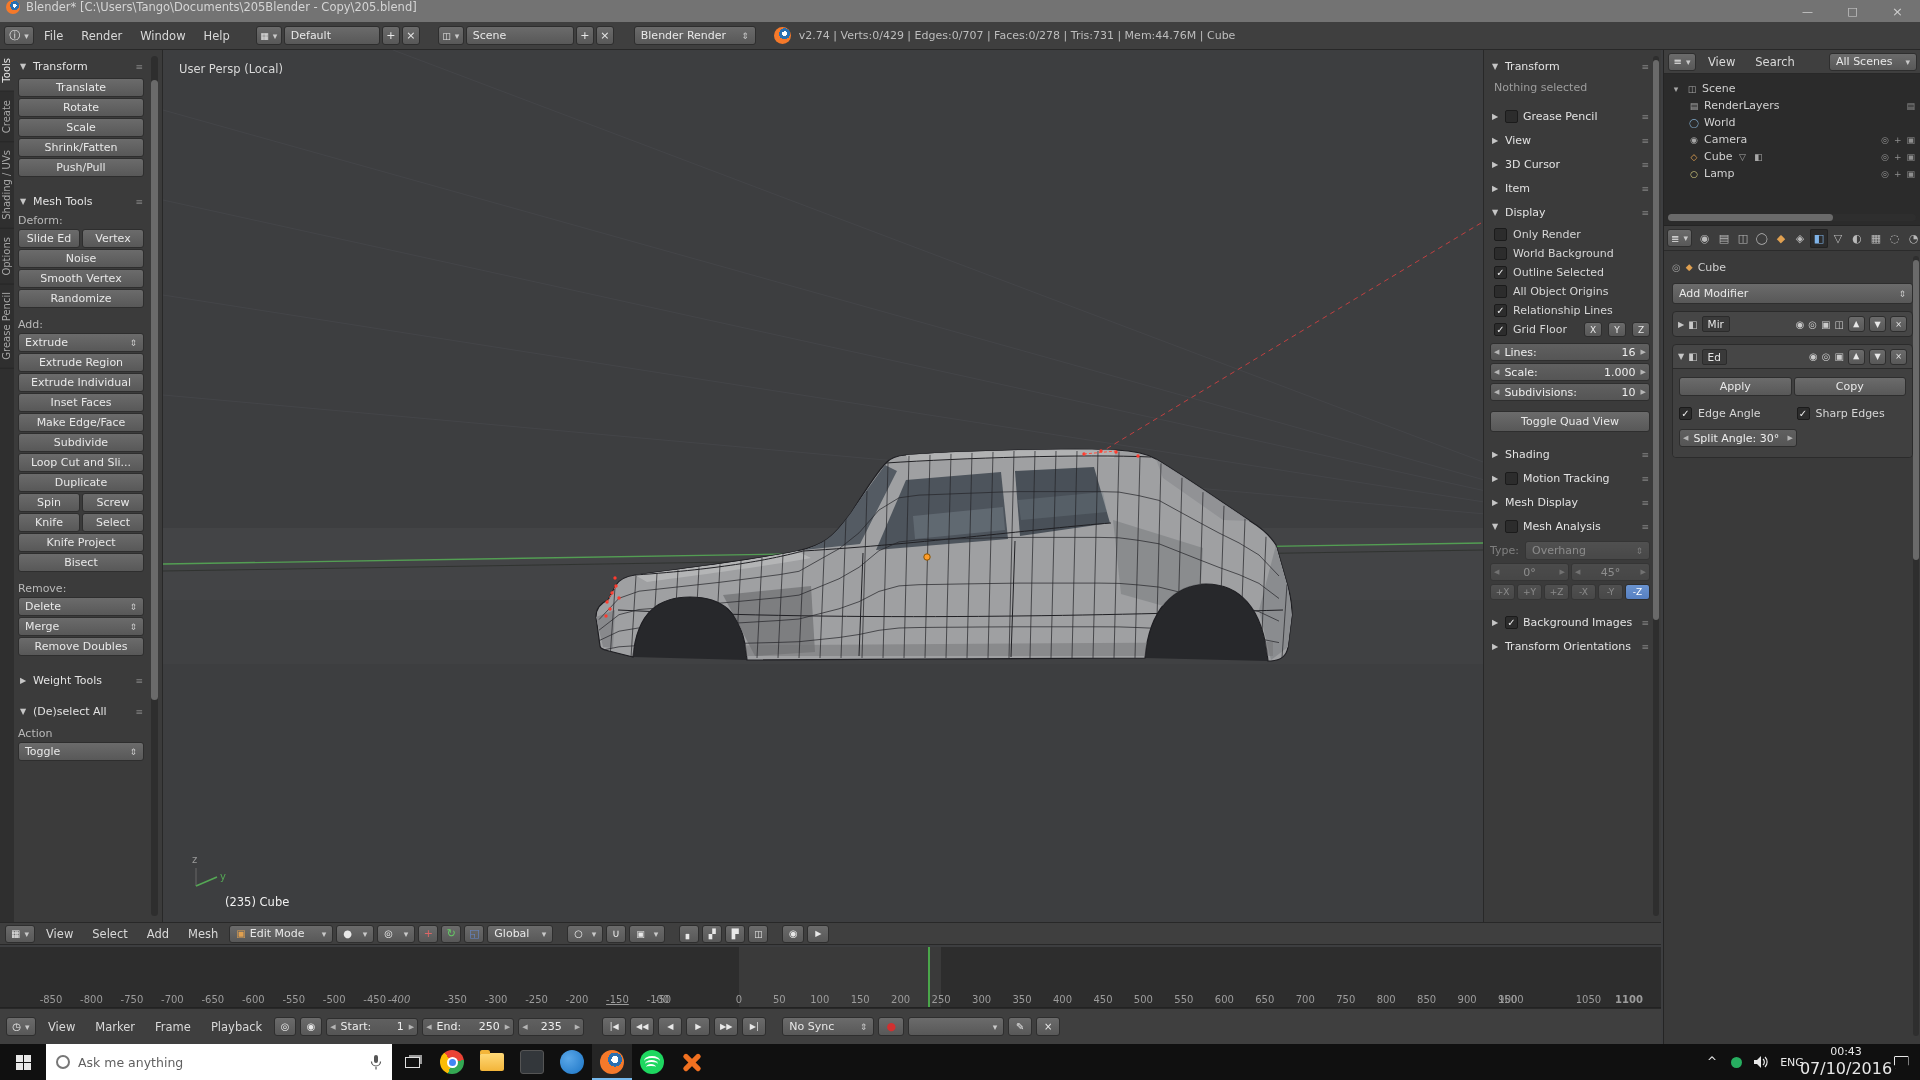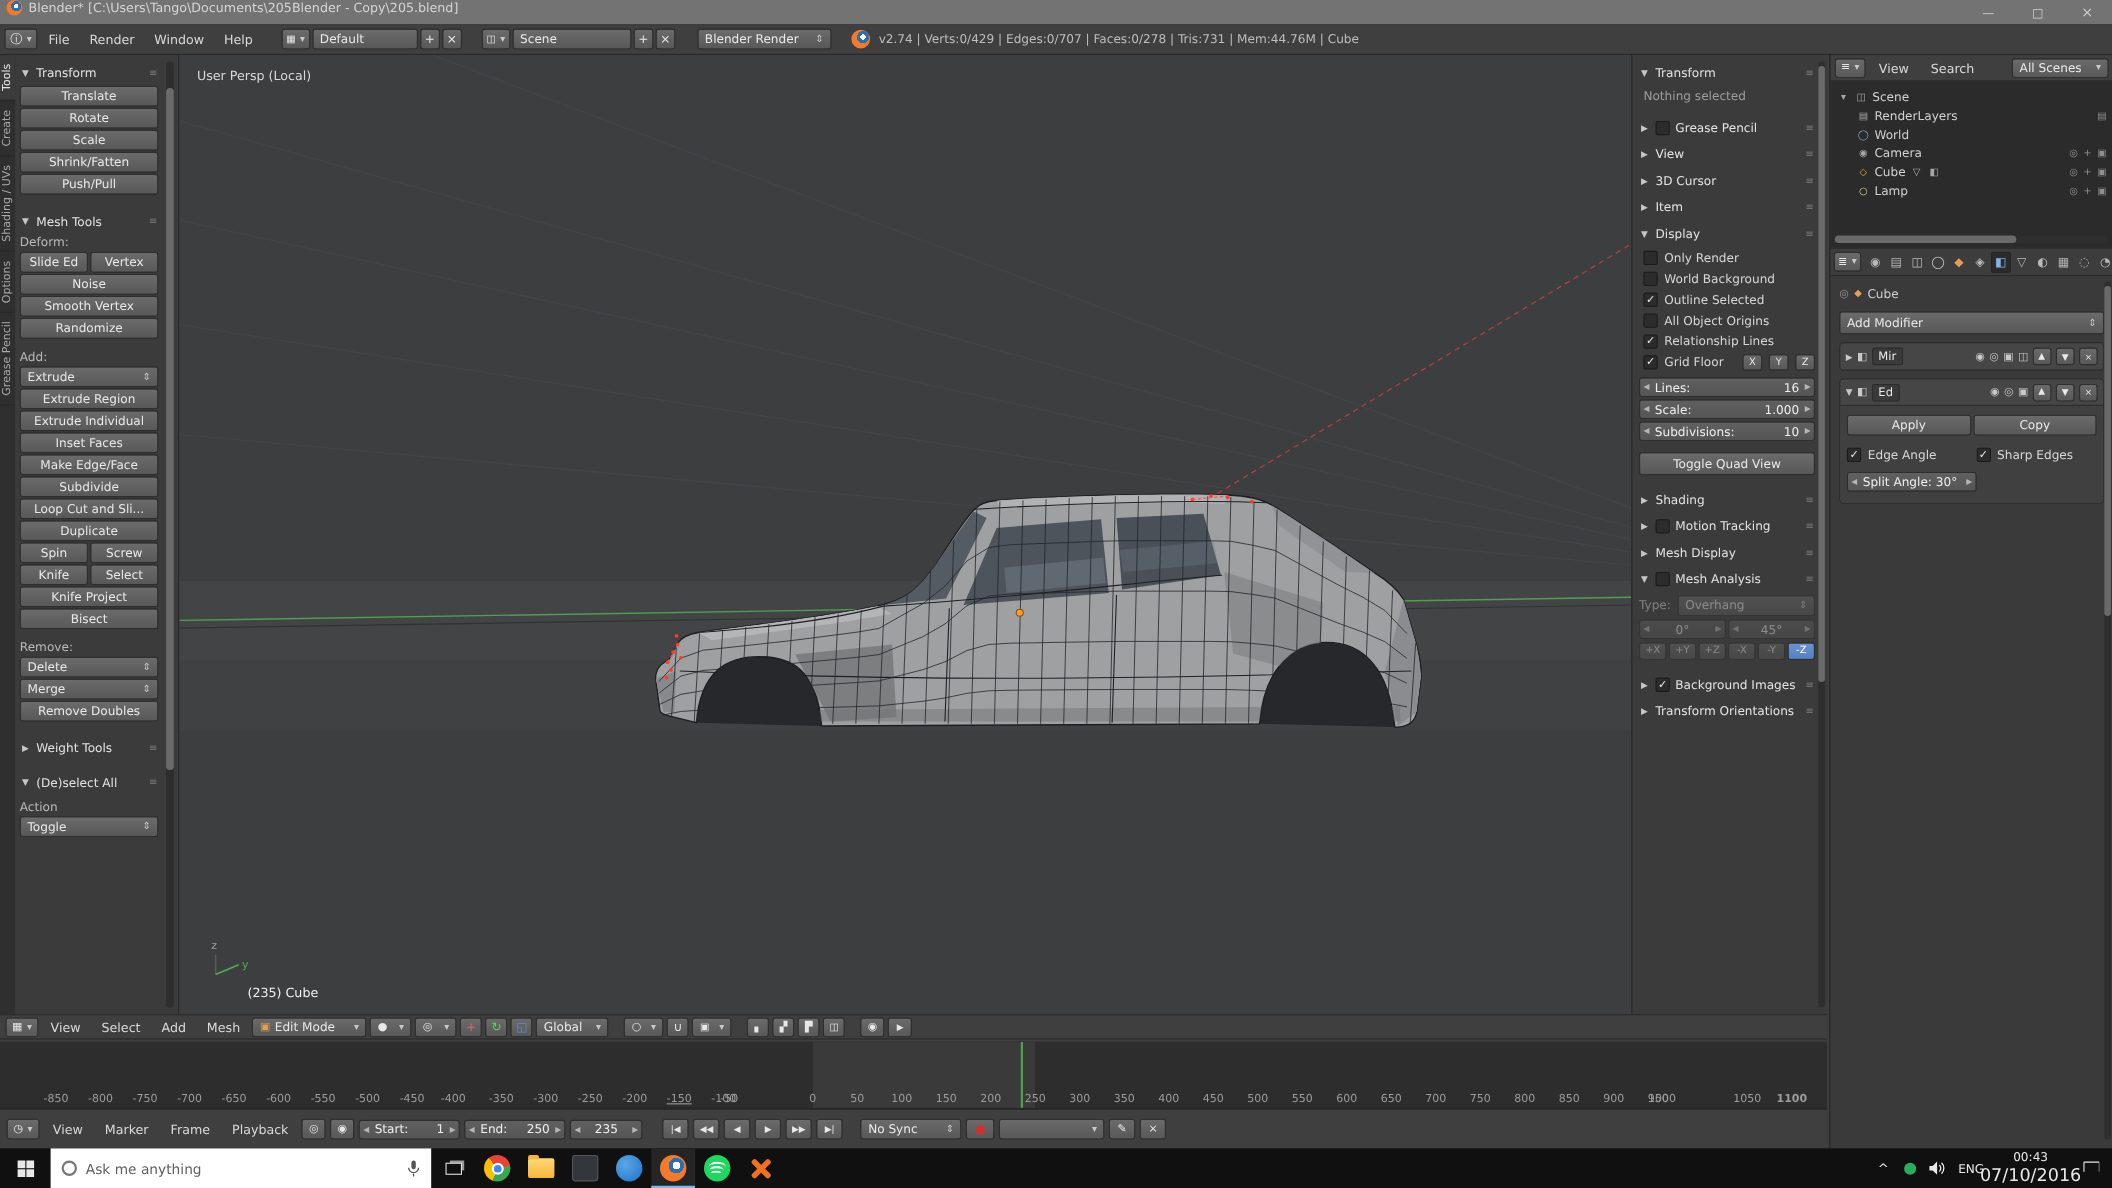--- a/index.html
+++ b/index.html
@@ -622,21 +622,21 @@
       <div id="tlplayhead" class="abs" style="top: 0px; width: 2px; height: 61px; background: rgb(74, 166, 74); left: 927.982px;"></div>
     <div class="tick" style="left: 51px;">-850</div>
         <div class="tick" style="left: 91.46px;">-800</div>
         <div class="tick" style="left: 131.92px;">-750</div>
         <div class="tick" style="left: 172.38px;">-700</div>
         <div class="tick" style="left: 212.84px;">-650</div>
         <div class="tick" style="left: 253.3px;">-600</div>
         <div class="tick" style="left: 293.76px;">-550</div>
         <div class="tick" style="left: 334.22px;">-500</div>
         <div class="tick" style="left: 374.68px;">-450</div>
-        <div class="tick" style="left: 412px;">-400</div>
+        <div class="tick" style="left: 399px; font-style: italic;">-400</div>
         <div class="tick" style="left: 455.6px;">-350</div>
         <div class="tick" style="left: 496.06px;">-300</div>
         <div class="tick" style="left: 536.52px;">-250</div>
         <div class="tick" style="left: 576.98px;">-200</div>
         <div class="tick" style="left: 617.44px; text-decoration: underline;">-150</div>
         <div class="tick" style="left: 657.9px;">-100</div>
         <div class="tick" style="left: 663px;">-50</div>
         <div class="tick" style="left: 738.82px;">0</div>
         <div class="tick" style="left: 779.28px;">50</div>
         <div class="tick" style="left: 819.74px;">100</div>

